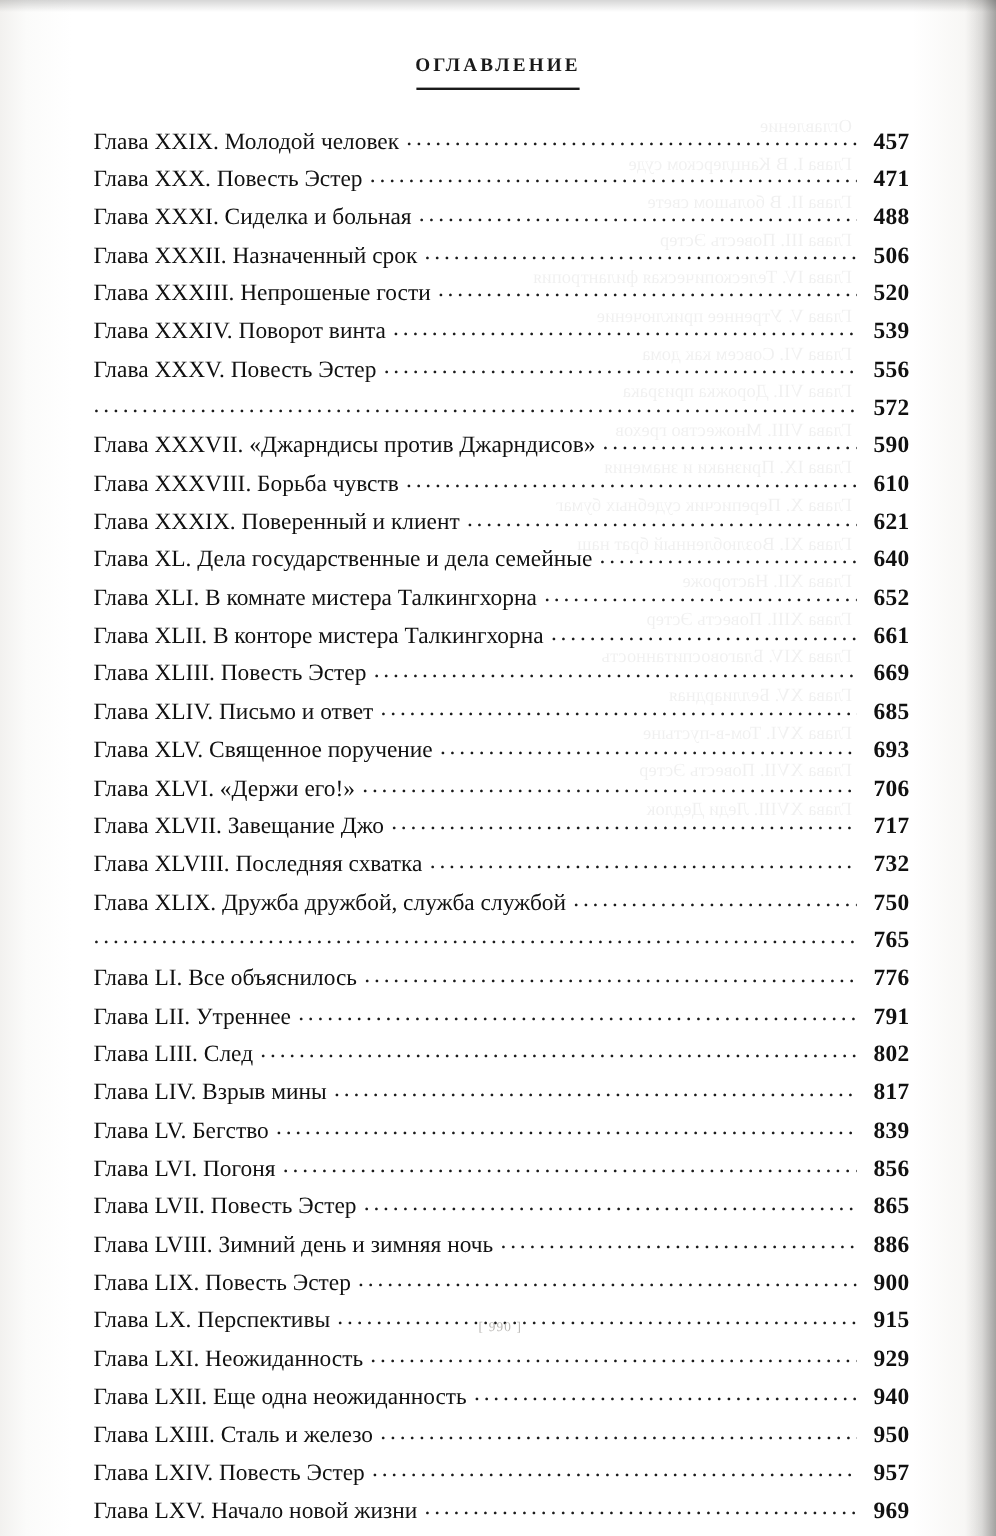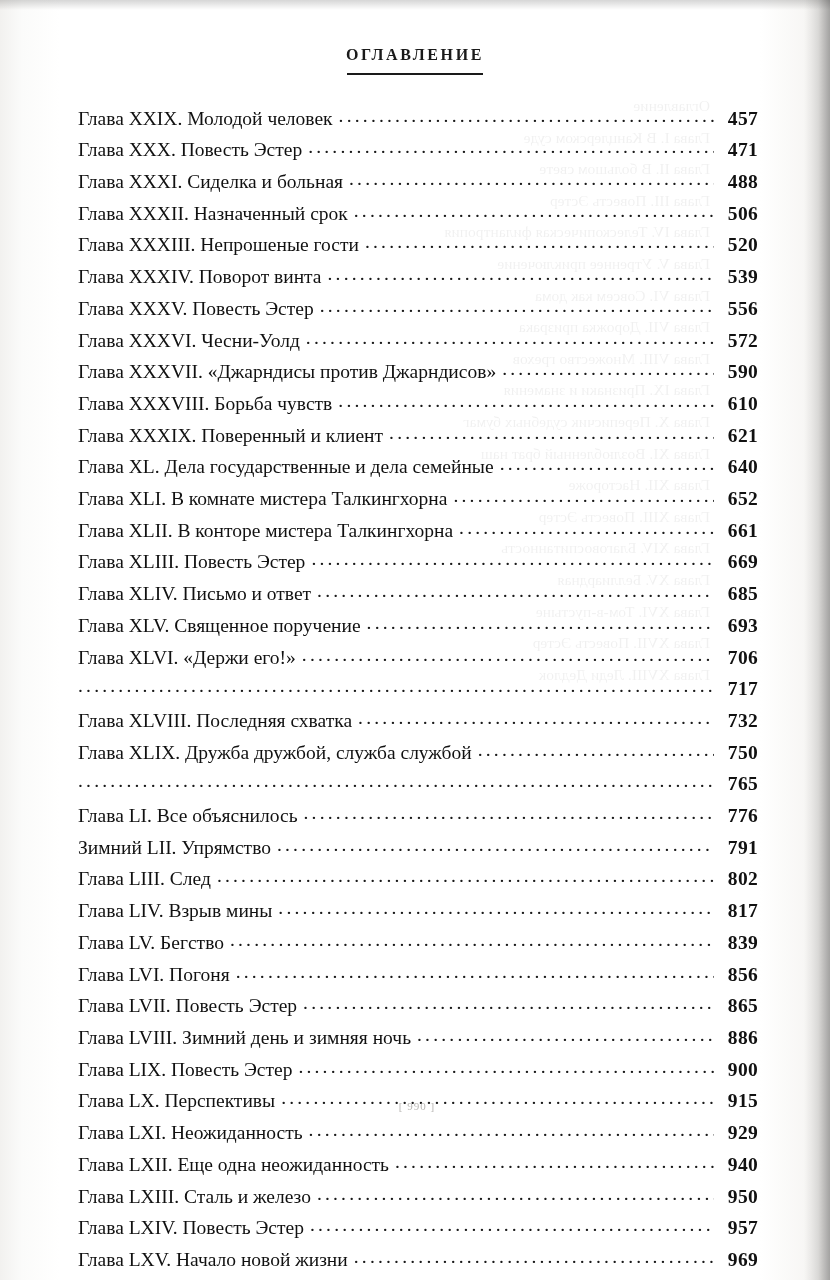--- a/index.html
+++ b/index.html
@@ -192,21 +192,20 @@
           <span class="toc-title">Глава XXXIV. Поворот винта</span>
           <span class="toc-dots">................................................................................................................................</span>
           <span class="toc-page">539</span>
         </li>
         <li class="toc-row">
           <span class="toc-title">Глава XXXV. Повесть Эстер</span>
           <span class="toc-dots">................................................................................................................................</span>
           <span class="toc-page">556</span>
         </li>
         <li class="toc-row">
-          <span class="toc-title">Глава XXXVI. Чесни-Уолд</span>
           <span class="toc-dots">................................................................................................................................</span>
           <span class="toc-page">572</span>
         </li>
         <li class="toc-row">
           <span class="toc-title">Глава XXXVII. «Джарндисы против Джарндисов»</span>
           <span class="toc-dots">................................................................................................................................</span>
           <span class="toc-page">590</span>
         </li>
         <li class="toc-row">
           <span class="toc-title">Глава XXXVIII. Борьба чувств</span>
@@ -247,20 +246,21 @@
           <span class="toc-title">Глава XLV. Священное поручение</span>
           <span class="toc-dots">................................................................................................................................</span>
           <span class="toc-page">693</span>
         </li>
         <li class="toc-row">
           <span class="toc-title">Глава XLVI. «Держи его!»</span>
           <span class="toc-dots">................................................................................................................................</span>
           <span class="toc-page">706</span>
         </li>
         <li class="toc-row">
+          <span class="toc-title">Глава XLVII. Завещание Джо</span>
           <span class="toc-dots">................................................................................................................................</span>
           <span class="toc-page">717</span>
         </li>
         <li class="toc-row">
           <span class="toc-title">Глава XLVIII. Последняя схватка</span>
           <span class="toc-dots">................................................................................................................................</span>
           <span class="toc-page">732</span>
         </li>
         <li class="toc-row">
           <span class="toc-title">Глава XLIX. Дружба дружбой, служба службой</span>
@@ -270,21 +270,21 @@
         <li class="toc-row">
           <span class="toc-dots">................................................................................................................................</span>
           <span class="toc-page">765</span>
         </li>
         <li class="toc-row">
           <span class="toc-title">Глава LI. Все объяснилось</span>
           <span class="toc-dots">................................................................................................................................</span>
           <span class="toc-page">776</span>
         </li>
         <li class="toc-row">
-          <span class="toc-title">Зимний LII. Упрямство</span>
+          <span class="toc-title">Глава LII. Утреннее</span>
           <span class="toc-dots">................................................................................................................................</span>
           <span class="toc-page">791</span>
         </li>
         <li class="toc-row">
           <span class="toc-title">Глава LIII. След</span>
           <span class="toc-dots">................................................................................................................................</span>
           <span class="toc-page">802</span>
         </li>
         <li class="toc-row">
           <span class="toc-title">Глава LIV. Взрыв мины</span>

